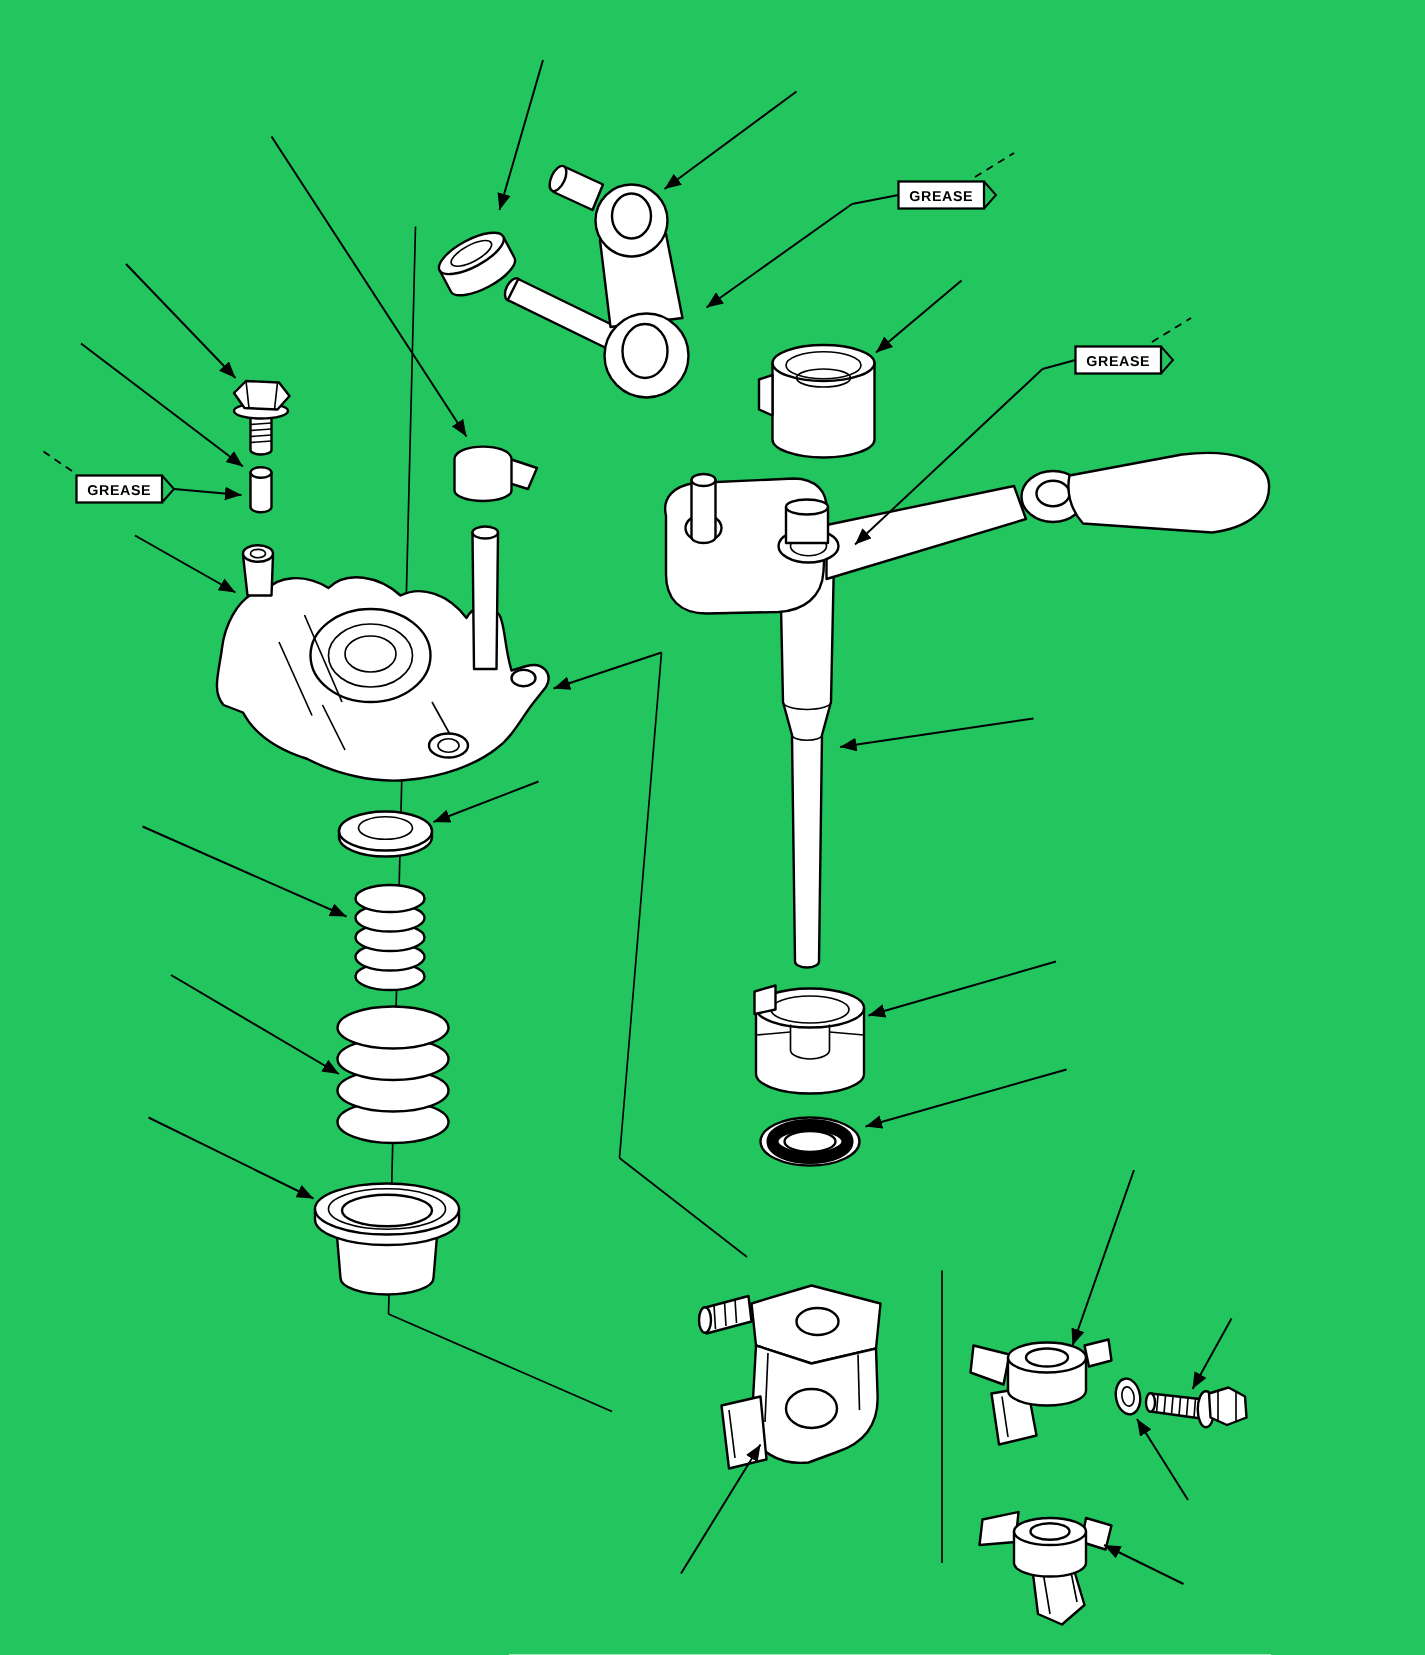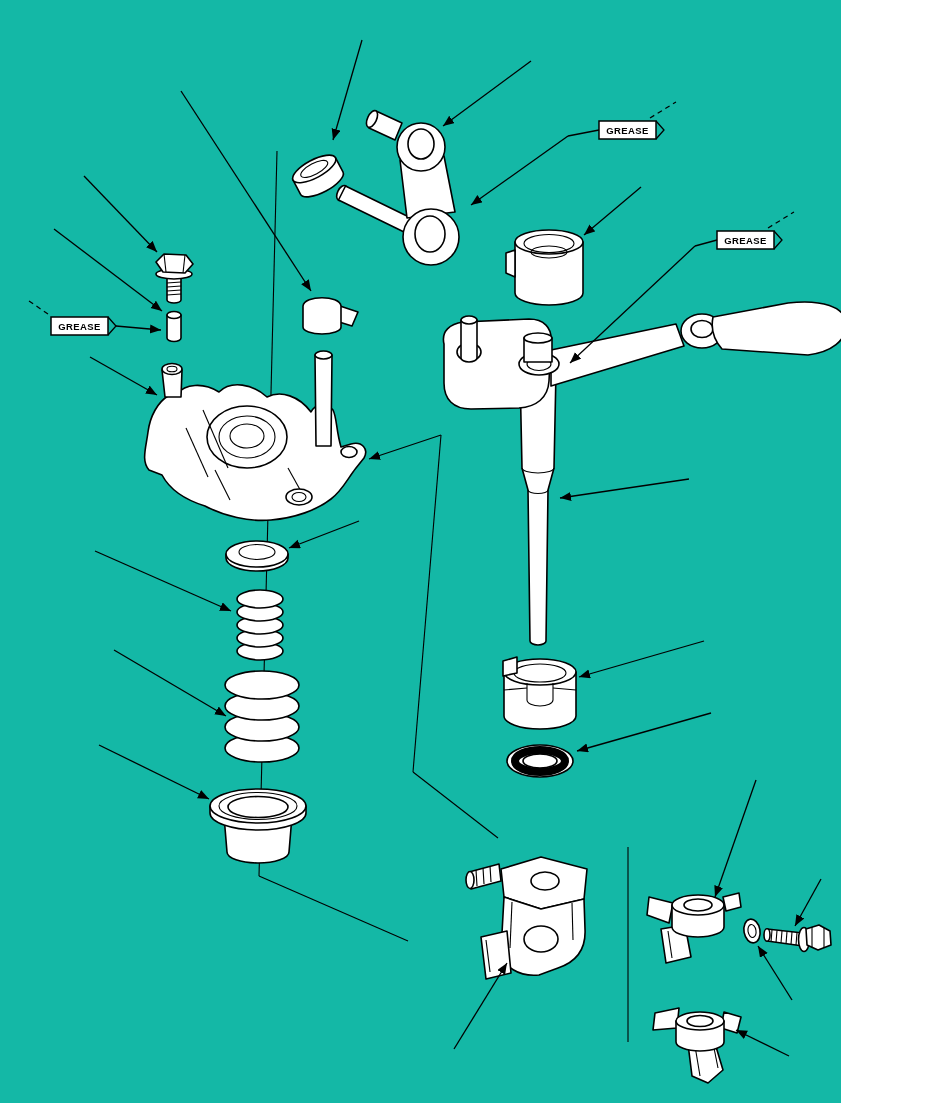--- a/index.html
+++ b/index.html
@@ -1,17 +1,17 @@
 <!DOCTYPE html>
 <html><head>
 <meta charset="utf-8">
 <style>
   html,body{margin:0;padding:0;background:#fff;}
-  .stage{position:relative;width:796px;height:1103px;background:#14b8a6;overflow:hidden;
-         font-family:"Liberation Sans",sans-serif;padding-left:45px;}
+  .stage{position:relative;width:950px;height:1103px;background:#22c55e;overflow:hidden;
+         font-family:"Liberation Sans",sans-serif;}
   svg{position:absolute;left:0;top:0;}
   .part{fill:#ffffff;stroke:#000000;stroke-width:1.6;stroke-linejoin:round;}
   .detail{fill:none;stroke:#000000;stroke-width:1.1;}
   .leader{stroke:#000000;stroke-width:1.3;fill:none;}
   .boundary{stroke:#000000;stroke-width:1.1;fill:none;}
   .flagbox{fill:#ffffff;stroke:#000000;stroke-width:1.5;}
   .flagtext{font-family:"Liberation Sans",sans-serif;font-size:9.5px;font-weight:bold;
             letter-spacing:.4px;fill:#000;text-anchor:middle;}
   .dash{stroke:#000;stroke-width:1.2;stroke-dasharray:5,4;fill:none;}
   .seal-band{fill:none;stroke:#000;stroke-width:8;}

